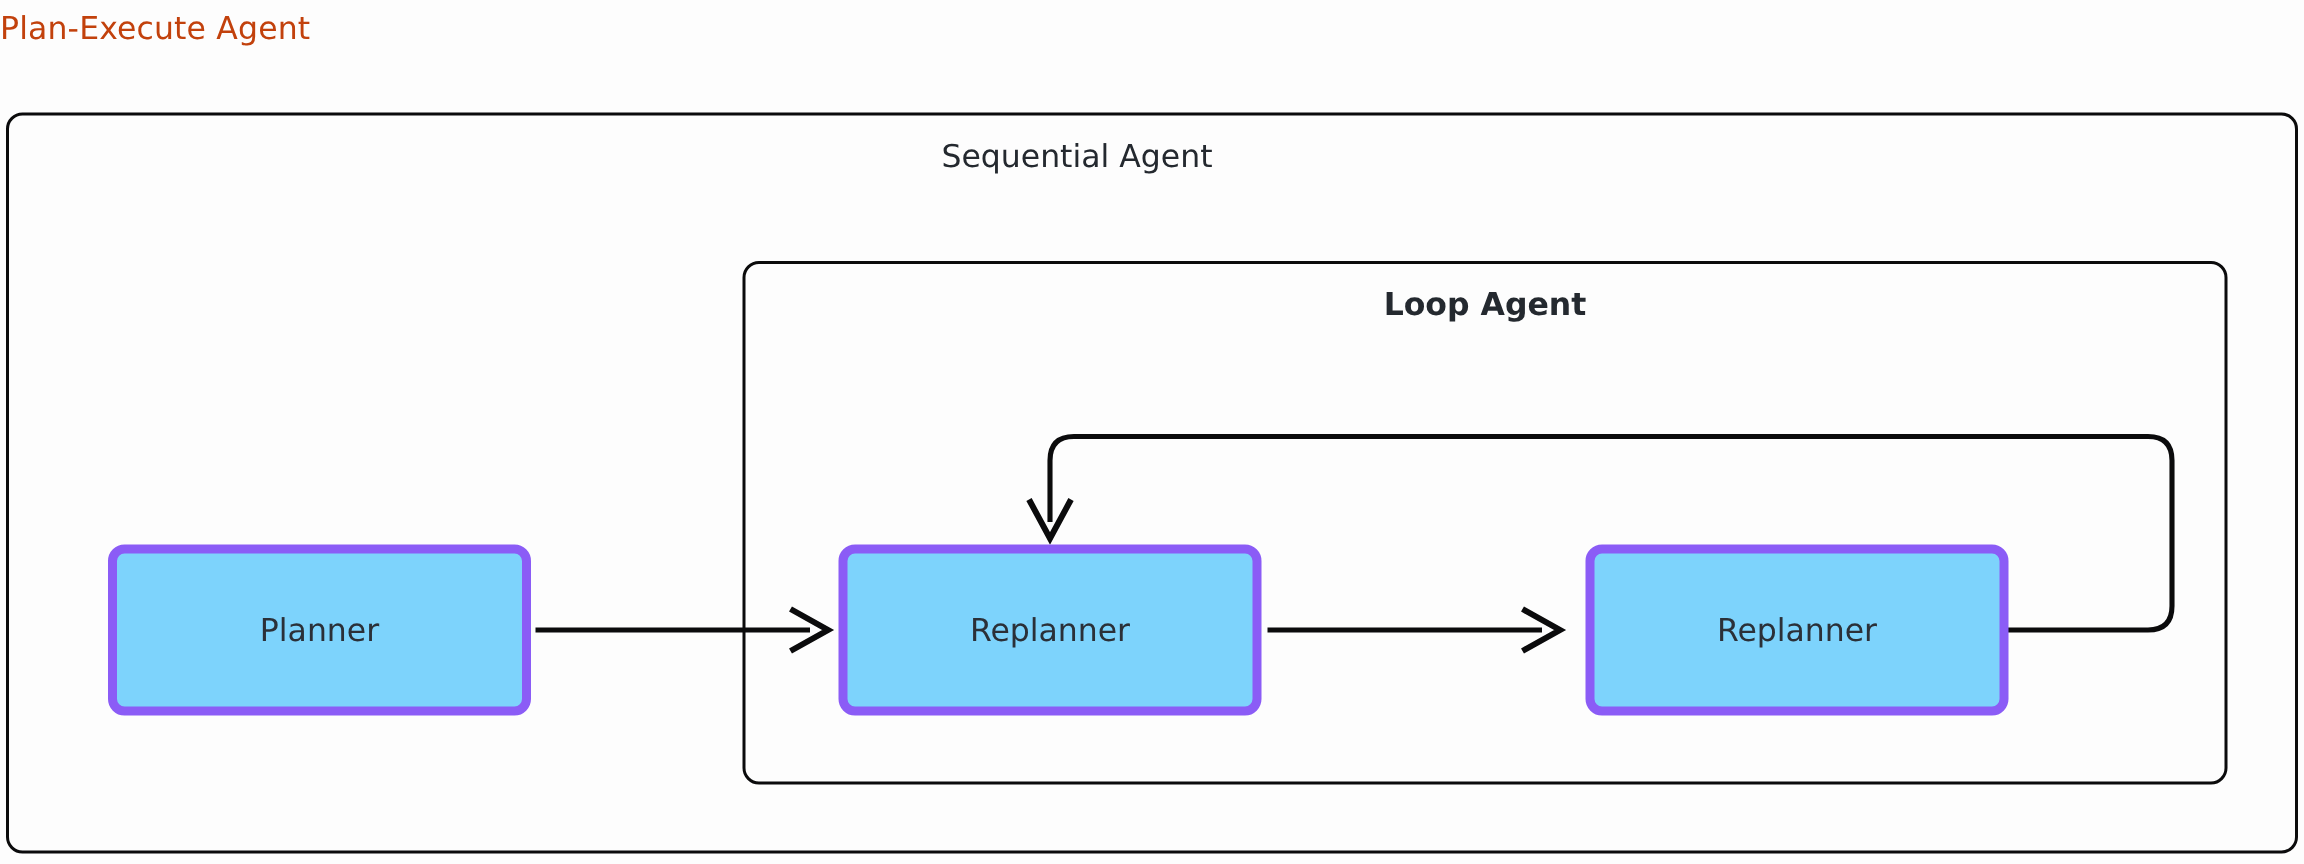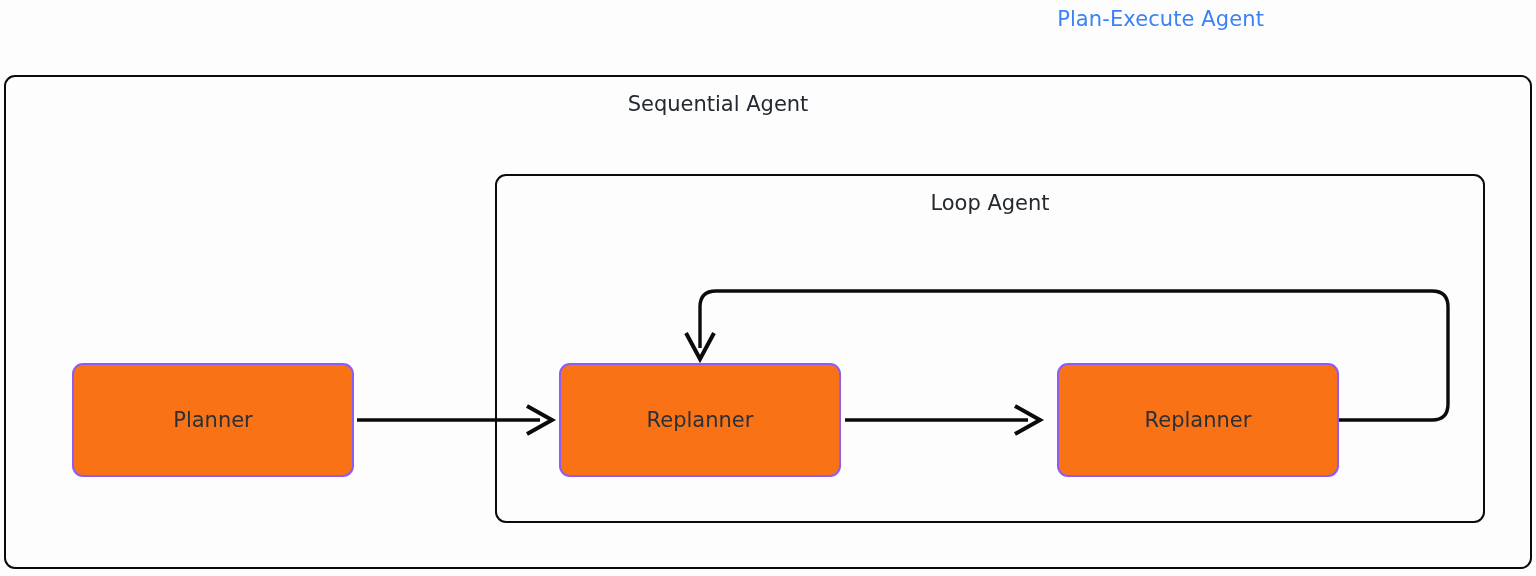--- a/index.html
+++ b/index.html
@@ -17,23 +17,23 @@
     position: relative;
     width: 1536px;
     height: 576px;
     background: #fdfdfd;
   }
   .diagram-title {
     position: absolute;
     left: 0;
     top: 7px;
     width: 1264px;
-    text-align: right;
+    text-align: left;
     font-size: 21px;
-    color: #3b82f6;
+    color: #c2410c;
     letter-spacing: 0.1px;
     white-space: nowrap;
   }
   .container-box {
     position: absolute;
     border: 2.6px solid #0b0b0c;
     border-radius: 11px;
     background: transparent;
     box-sizing: border-box;
   }
@@ -58,26 +58,27 @@
   }
   #seq-agent-label {
     left: 4px;
     top: 92px;
     width: 1428px;
   }
   #loop-agent-label {
     left: 495px;
     top: 191px;
     width: 990px;
+    font-weight: bold;
   }
   .node-box {
     position: absolute;
-    border: 2px solid #8b5cf6;
+    border: 6px solid #8b5cf6;
     border-radius: 11px;
-    background: #f97316;
+    background: #7dd3fc;
     box-sizing: border-box;
     display: flex;
     align-items: center;
     justify-content: center;
   }
   .node-label {
     font-size: 21px;
     color: #2b3038;
     white-space: nowrap;
   }

